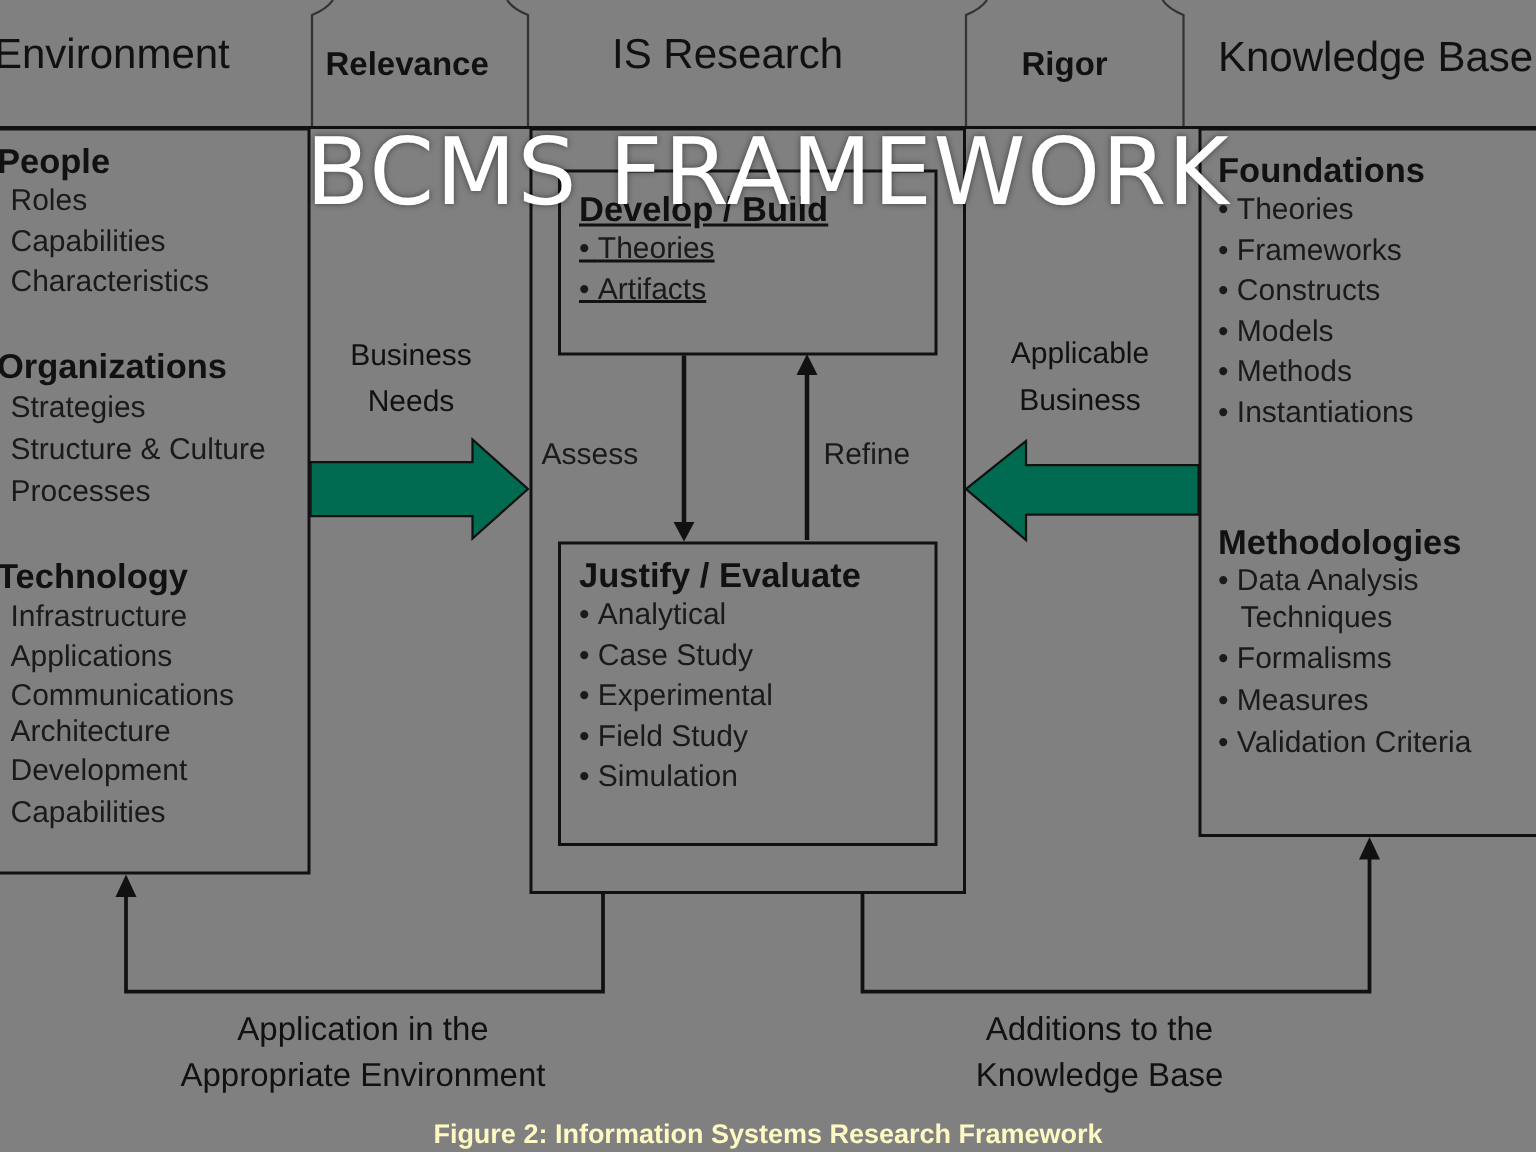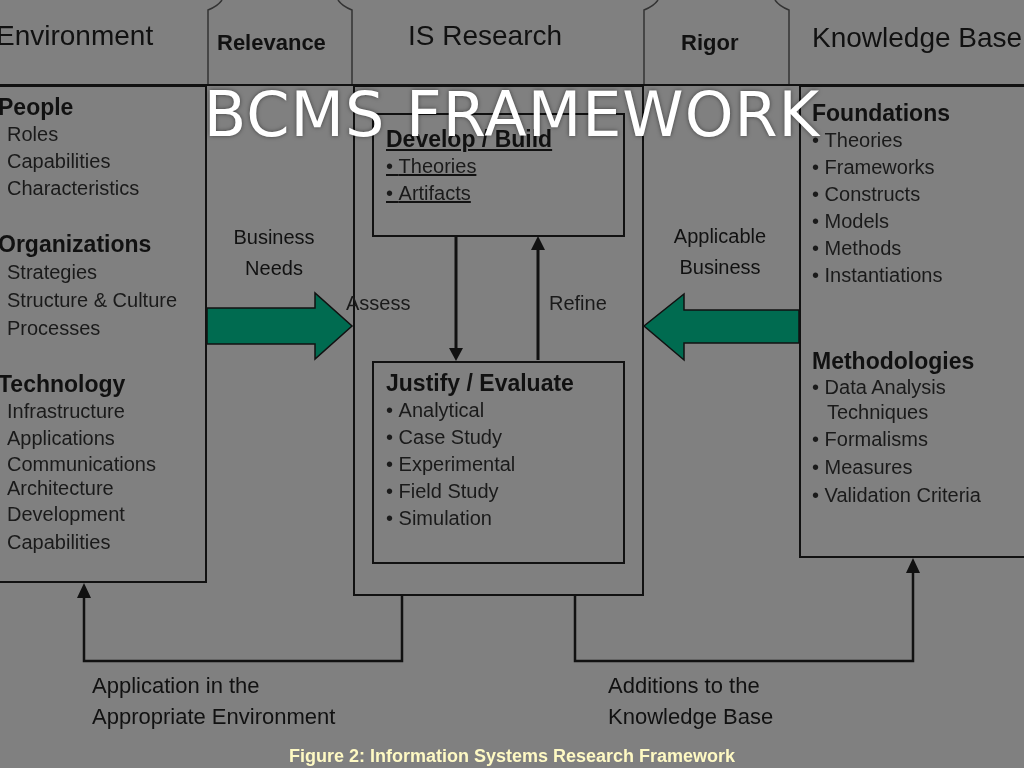--- a/index.html
+++ b/index.html
@@ -12,21 +12,21 @@
   }
   .abs { position: absolute; }
   .box { position: absolute; border: 2px solid #111; box-sizing: border-box; }
   .col-head { position: absolute; font-size: 28px; color: #111; white-space: nowrap; }
   .tab-label { position: absolute; font-size: 22px; font-weight: bold; color: #111; }
   .sec-title { font-weight: bold; font-size: 23px; line-height: 28px; color: #111; white-space: nowrap; }
   .item { font-size: 20px; line-height: 27px; color: #1a1a1a; white-space: nowrap; }
   .bul::before { content: "\2022\00a0"; }
   .label { position: absolute; font-size: 20px; color: #111; text-align: center; line-height: 31px; }
   .caption { position: absolute; font-size: 18px; font-weight: bold; color: #fef9c3; left: 0; width: 1024px; text-align: center; top: 746px; }
-  .bottom-label { position: absolute; font-size: 22px; color: #111; text-align: left; line-height: 31px; }
+  .bottom-label { position: absolute; font-size: 22px; color: #111; text-align: center; line-height: 31px; }
   .title {
     position: absolute; left: 0; width: 1024px; top: 36px; text-align: center;
     font-family: "DejaVu Sans", sans-serif; font-size: 62px; color: #fff; letter-spacing: 1px;
     text-shadow: 0 0 4px rgba(0,0,0,0.5);
     margin-top: 42px;
   }
   svg { position: absolute; left: 0; top: 0; }
 </style>
 </head>
 <body>
@@ -96,21 +96,21 @@
 
 <div class="box" style="left:372px; top:361px; width:253px; height:203px; padding:6px 0 0 12px;">
   <div class="sec-title">Justify / Evaluate</div>
   <div class="item bul">Analytical</div>
   <div class="item bul">Case Study</div>
   <div class="item bul">Experimental</div>
   <div class="item bul">Field Study</div>
   <div class="item bul">Simulation</div>
 </div>
 
-<div class="abs item" style="left:346px; top:290px; font-size:20px;">Assess</div>
+<div class="abs item" style="left:361px; top:290px; font-size:20px;">Assess</div>
 <div class="abs item" style="left:549px; top:290px; font-size:20px;">Refine</div>
 
 <div class="box" style="left:799px; top:85px; width:240px; height:473px;">
   <div class="abs" style="left:11px; top:12px;">
     <div class="sec-title">Foundations</div>
     <div class="item bul">Theories</div>
     <div class="item bul">Frameworks</div>
     <div class="item bul">Constructs</div>
     <div class="item bul">Models</div>
     <div class="item bul">Methods</div>

